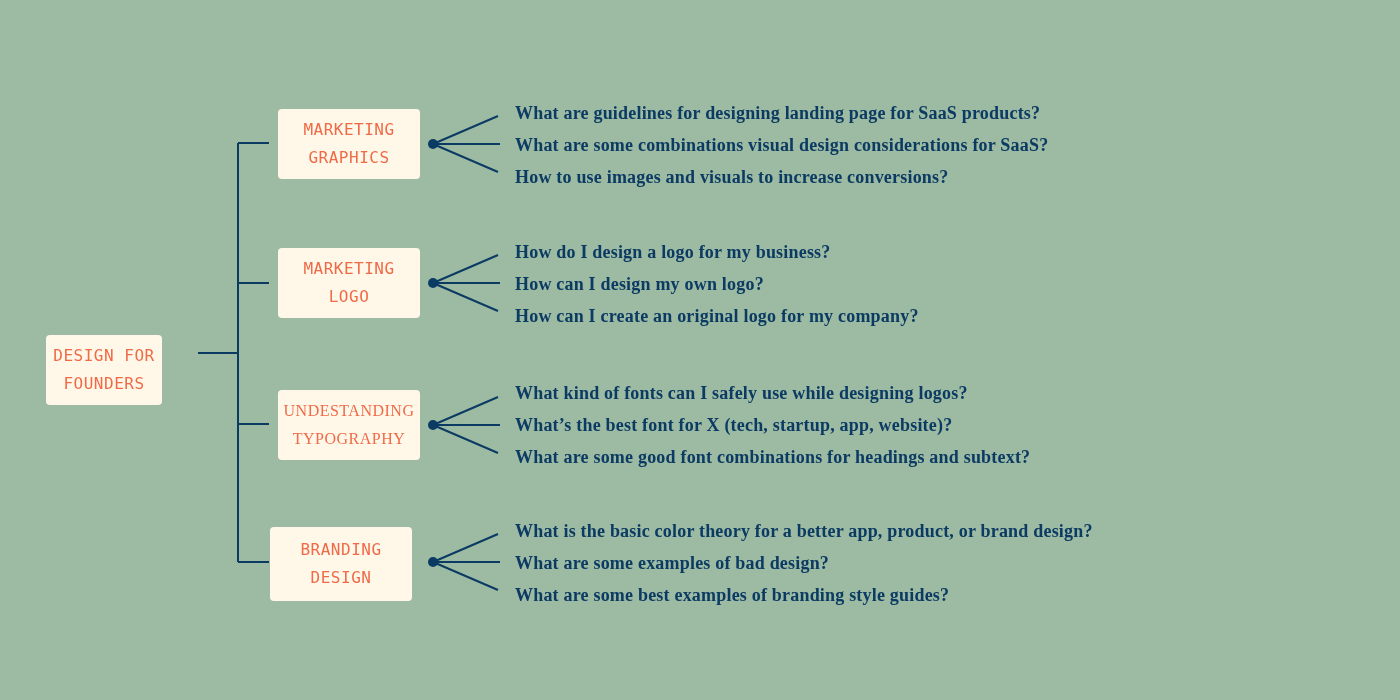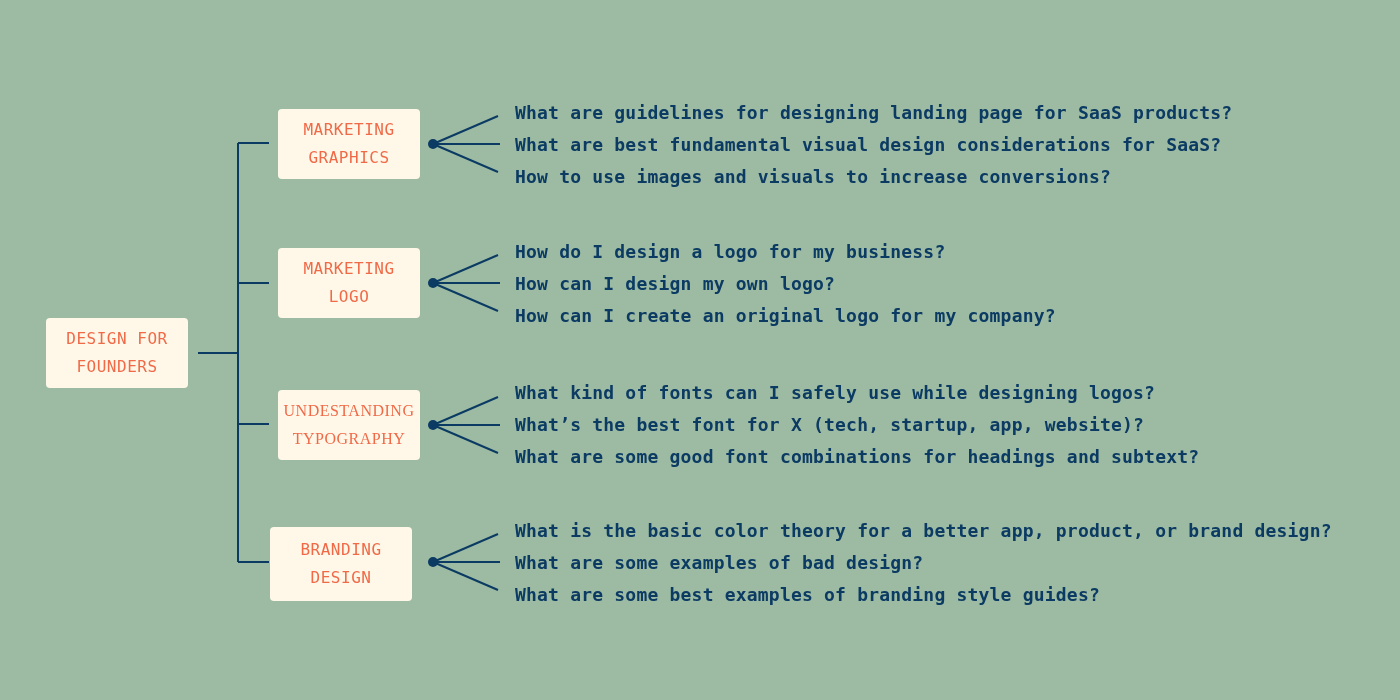--- a/index.html
+++ b/index.html
@@ -1,19 +1,19 @@
 <!DOCTYPE html>
 <html><head>
 <meta charset="utf-8">
 <style>
   html, body { margin:0; padding:0; }
   body { width:1400px; height:700px; background:#9dbba2; position:relative; overflow:hidden; font-family:"DejaVu Sans Mono", monospace; }
   .box { position:absolute; background:#fff8e8; border-radius:4px; color:#f06a48; font-size:16px; letter-spacing:0.5px; text-align:left; line-height:28px; display:flex; align-items:center; justify-content:center; flex-direction:column; }
   .box span { display:block; }
-  .q { position:absolute; left:515px; color:#0b3a63; font-size:18px; font-weight:bold; white-space:nowrap; line-height:20px; letter-spacing:0.2px; }
+  .q { position:absolute; left:515px; color:#0b3a63; font-size:18px; font-weight:bold; white-space:nowrap; line-height:20px; letter-spacing:0.2px;font-family:Liberation Serif, serif; }
   svg { position:absolute; left:0; top:0; }
 </style>
 </head>
 <body>
 
 <svg width="1400" height="700">
   <g stroke="#0b3a63" stroke-width="2" fill="none">
     <line x1="198" y1="353" x2="238" y2="353"></line>
     <line x1="238" y1="143" x2="238" y2="562"></line>
     <line x1="238" y1="143" x2="269" y2="143"></line>
@@ -35,21 +35,21 @@
       <line x1="433" y1="562" x2="498" y2="590"></line>
   </g>
   <g fill="#0b3a63">
     <circle cx="433" cy="144" r="5"></circle>
       <circle cx="433" cy="283" r="5"></circle>
       <circle cx="433" cy="425" r="5"></circle>
       <circle cx="433" cy="562" r="5"></circle>
   </g>
 </svg>
 
-<div class="box" style="left:46px;top:318px;width:142px;height:70px;">
+<div class="box" style="left:46px;top:335px;width:116px;height:70px;">
   <span>DESIGN FOR</span>
   <span>FOUNDERS</span>
 </div>
 
 <div class="box" style="left:278px;top:109px;width:142px;height:70px;">
   <span>MARKETING</span>
   <span>GRAPHICS</span>
 </div>
 <div class="box" style="left:278px;top:248px;width:142px;height:70px;">
   <span>MARKETING</span>
@@ -58,21 +58,21 @@
 <div class="box" style="left:278px;top:390px;width:142px;height:70px;font-family:Liberation Serif, serif;">
   <span>UNDESTANDING</span>
   <span>TYPOGRAPHY</span>
 </div>
 <div class="box" style="left:270px;top:527px;width:142px;height:74px;">
   <span>BRANDING</span>
   <span>DESIGN</span>
 </div>
 
 <div class="q" style="top:103px">What are guidelines for designing landing page for SaaS products?</div>
-<div class="q" style="top:135px">What are best fundamental visual design considerations for SaaS?</div>
+<div class="q" style="top:135px">What are some combinations visual design considerations for SaaS?</div>
 <div class="q" style="top:167px">How to use images and visuals to increase conversions?</div>
 
 <div class="q" style="top:242px">How do I design a logo for my business?</div>
 <div class="q" style="top:274px">How can I design my own logo?</div>
 <div class="q" style="top:306px">How can I create an original logo for my company?</div>
 
 <div class="q" style="top:383px">What kind of fonts can I safely use while designing logos?</div>
 <div class="q" style="top:415px">What’s the best font for X (tech, startup, app, website)?</div>
 <div class="q" style="top:447px">What are some good font combinations for headings and subtext?</div>
 

